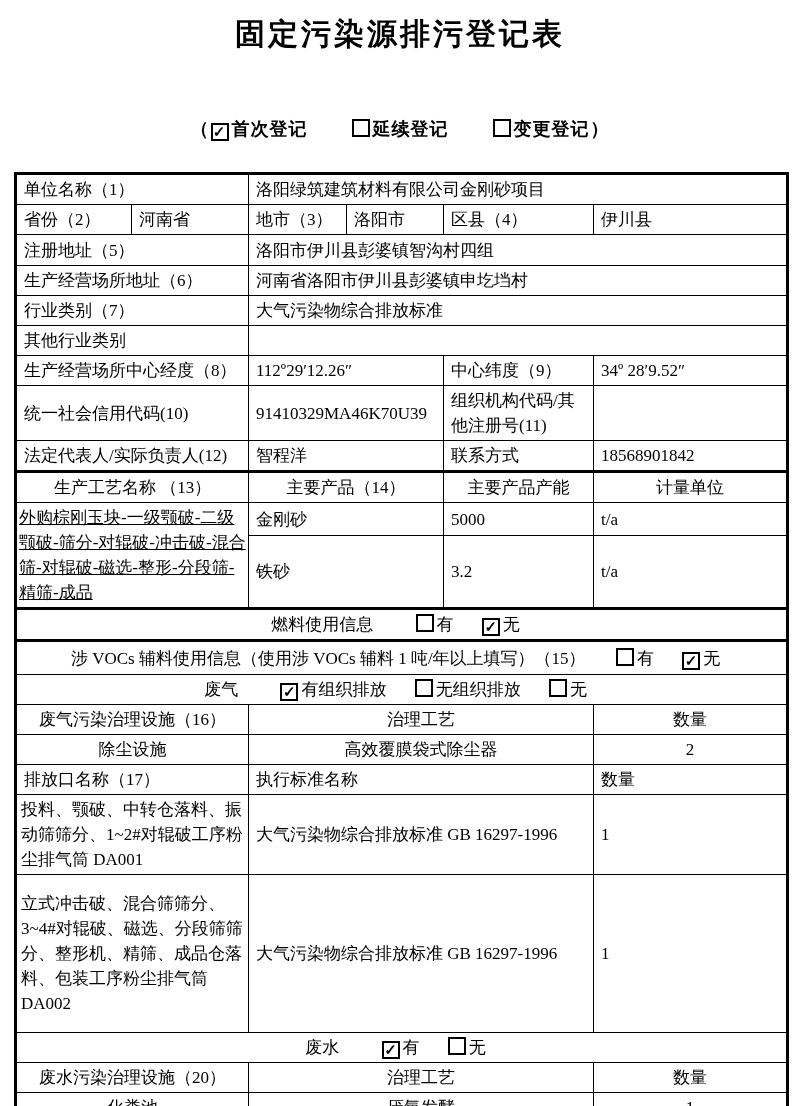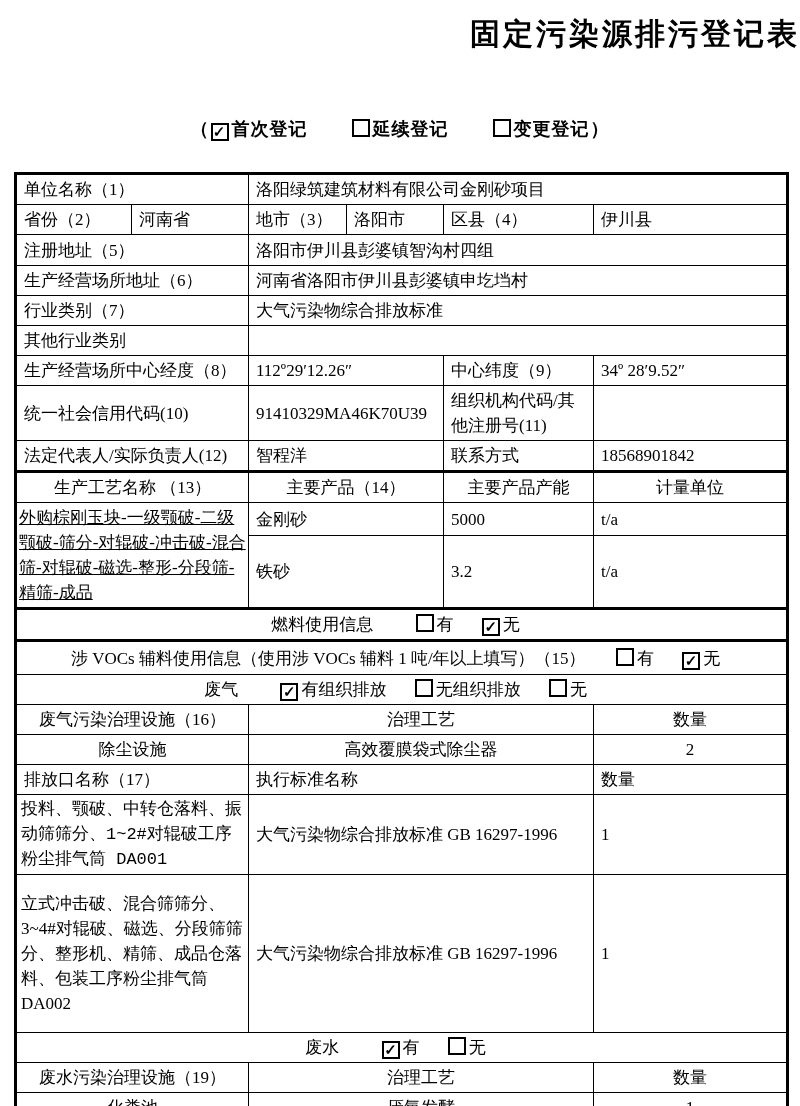--- a/index.html
+++ b/index.html
@@ -2,21 +2,21 @@
 <html><head>
 <meta charset="utf-8">
 <style>
   html,body{margin:0;padding:0;background:#fff;}
   body{
     width:800px;height:1106px;
     font-family:"Liberation Serif","DejaVu Serif",serif;
     color:#000;position:relative;
   }
   .page-title{
-    text-align:right;font-size:30px;font-weight:bold;
+    text-align:center;font-size:30px;font-weight:bold;
     margin:14px 0 0 0;letter-spacing:3px;
     font-family:Liberation Mono, monospace;
   }
   .reg-line{
     text-align:center;font-size:18px;font-weight:bold;
     margin-top:62px;letter-spacing:1px;
   }
   .reg-line .opt{margin:0 1px;}
   .reg-line .gap{display:inline-block;width:42px;}
   .cb{
@@ -171,41 +171,41 @@
     <td class="c">2</td>
   </tr>
 
   <tr style="height:26px">
     <td colspan="2">排放口名称（17）</td>
     <td colspan="3">执行标准名称</td>
     <td>数量</td>
   </tr>
 
   <tr style="height:79px">
-    <td colspan="2" class="pre" style="padding:2px 4px;font-family:Liberation Mono, monospace;">投料、颚破、中转仓落料、振动筛筛分、1~2#对辊破工序粉尘排气筒 DA001</td>
+    <td colspan="2" class="pre" style="padding:2px 4px;">投料、颚破、中转仓落料、振动筛筛分、1~2#对辊破工序粉尘排气筒 DA001</td>
     <td colspan="3">大气污染物综合排放标准 GB  16297-1996</td>
     <td>1</td>
   </tr>
 
   <tr style="height:121px">
     <td colspan="2" class="pre" style="padding:16px 4px;">立式冲击破、混合筛筛分、3~4#对辊破、磁选、分段筛筛分、整形机、精筛、成品仓落料、包装工序粉尘排气筒 DA002</td>
     <td colspan="3">大气污染物综合排放标准 GB  16297-1996</td>
     <td>1</td>
   </tr>
 
   <tr style="height:25px">
     <td colspan="6" class="c optrow">
       <span class="lbl">废水</span>
       <span class="opt"><span class="cb">✓</span><span>有</span></span>
       <span class="opt"><span class="cb"></span><span>无</span></span>
     </td>
   </tr>
 
   <tr style="height:27px">
-    <td colspan="2" class="c">废水污染治理设施（19）</td>
+    <td colspan="2" class="c">废水污染治理设施（20）</td>
     <td colspan="3" class="c">治理工艺</td>
     <td class="c">数量</td>
   </tr>
 
   <tr style="height:28px">
     <td colspan="2" class="c">化粪池</td>
     <td colspan="3" class="c">厌氧发酵</td>
     <td class="c">1</td>
   </tr>
   <tr style="height:27px">

